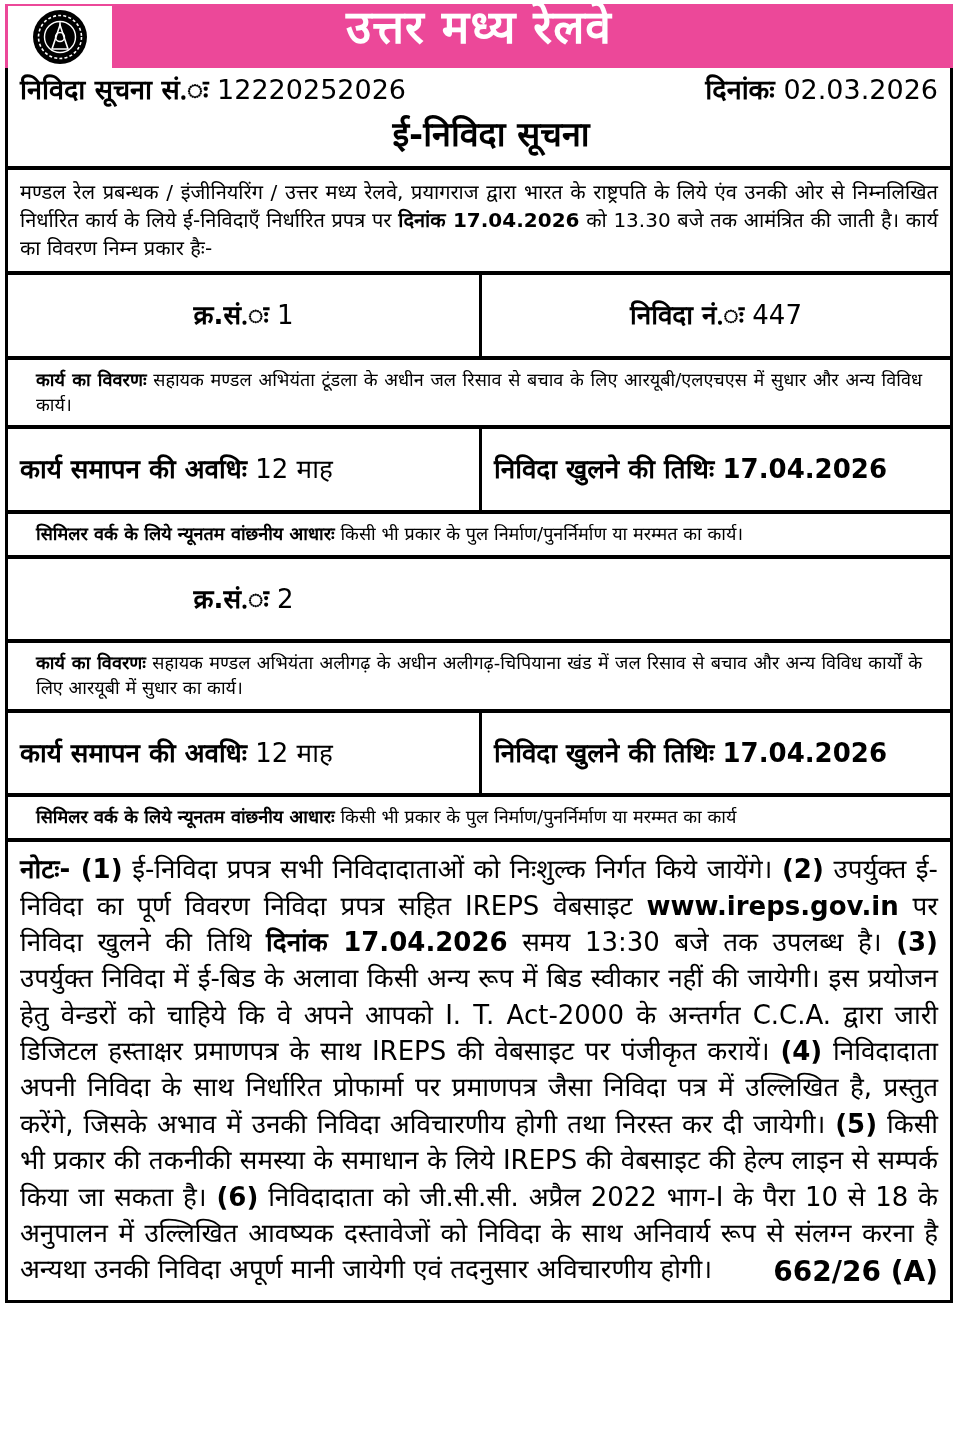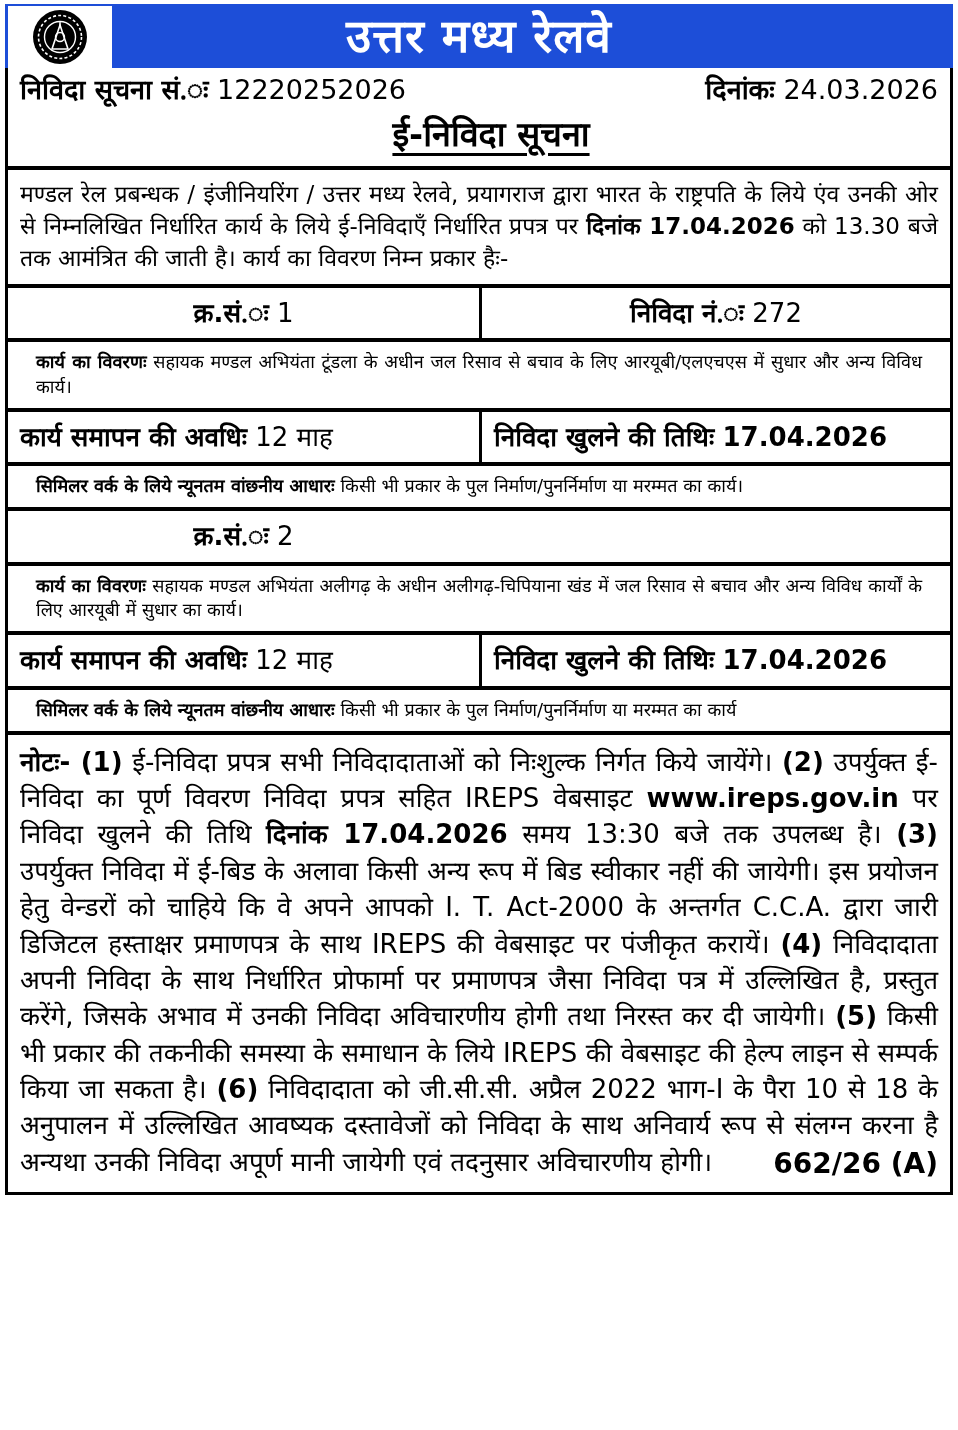--- a/index.html
+++ b/index.html
@@ -2,36 +2,36 @@
 <html><head>
 <meta charset="utf-8">
 <style>
   html,body{margin:0;padding:0;background:#e8e8e8;}
   .page{
     width:958px;min-height:1430px;margin:0 auto;background:#fff;
     box-sizing:border-box;padding:4px 5px 2px;
     font-family:"DejaVu Sans","Liberation Sans",sans-serif;color:#000;
   }
   
-  .topbar{position:relative;background:#1d4ed8;height:64px;
-    display:flex;align-items:center;justify-content:center;}
+  .topbar{position:relative;background:#ec4899;height:64px;
+    display:flex;align-items:flex-start;justify-content:center;}
   .logo-box{position:absolute;left:3px;top:2px;width:104px;height:62px;
     background:#fff;display:flex;align-items:center;justify-content:center;}
   .railway-name{color:#fff;font-size:46px;font-weight:bold;letter-spacing:1px;line-height:1;}
   
   .doc{border:3px solid #000;border-top:none;}
   .meta{padding:6px 12px 0;}
   .meta-line{display:flex;justify-content:space-between;font-size:27px;line-height:1.2;}
   .b{font-weight:bold;}
   .doc-title{text-align:center;font-size:34px;font-weight:bold;padding:4px 0 10px;}
-  .doc-title .u{text-decoration:underline;text-decoration-thickness:3px;text-underline-offset:7px;margin-left:24px;}
-  .intro{border-top:4px solid #000;padding:9px 12px;font-size:23px;line-height:1.38;text-align:justify;}
+  .doc-title .u{text-decoration-thickness:3px;text-underline-offset:7px;margin-left:24px;}
+  .intro{border-top:4px solid #000;padding:9px 12px;font-size:20px;line-height:1.38;text-align:justify;}
   
   .trow{display:flex;border-top:4px solid #000;}
-  .tcell{width:50%;box-sizing:border-box;padding:9px 12px;font-size:26px;
+  .tcell{width:50%;box-sizing:border-box;padding:24px 12px;font-size:26px;
     text-align:center;line-height:1.25;}
   .tcell+.tcell{border-left:3px solid #000;}
   .tcell.al{text-align:left;}
   .tfull{border-top:4px solid #000;padding:8px 28px;font-size:18px;line-height:1.38;text-align:justify;}
   .note{border-top:4px solid #000;padding:9px 12px 12px;font-size:26px;line-height:1.4;
     text-align:justify;position:relative;}
   .ref-num{position:absolute;right:12px;bottom:9px;font-size:28px;font-weight:bold;
     background:#fff;padding-left:10px;}
   svg{display:block;}
 </style>
@@ -57,36 +57,36 @@
   <div class="doc">
 
     <div class="meta">
       <div class="meta-line">
         <div>
           <span class="b">निविदा सूचना सं.ः</span>
           <span>12220252026</span>
         </div>
         <div>
           <span class="b">दिनांकः</span>
-          <span>24.03.2026</span>
+          <span>02.03.2026</span>
         </div>
       </div>
       <div class="doc-title">
         <span class="u">ई-निविदा सूचना</span>
       </div>
     </div>
 
     <div class="intro"><span>मण्डल रेल प्रबन्धक / इंजीनियरिंग / उत्तर मध्य रेलवे, प्रयागराज द्वारा भारत के राष्ट्रपति के लिये एंव उनकी ओर से निम्नलिखित निर्धारित कार्य के लिये ई-निविदाएँ निर्धारित प्रपत्र पर </span><span class="b">दिनांक 17.04.2026</span><span> को 13.30 बजे तक आमंत्रित की जाती है। कार्य का विवरण निम्न प्रकार हैः-</span></div>
 
     <div class="trow">
       <div class="tcell">
         <span class="b">क्र.सं.ः</span> <span>1</span>
       </div>
       <div class="tcell">
-        <span class="b">निविदा नं.ः</span> <span>272</span>
+        <span class="b">निविदा नं.ः</span> <span>447</span>
       </div>
     </div>
     <div class="tfull">
       <span class="b">कार्य का विवरणः</span> <span>सहायक मण्डल अभियंता टूंडला के अधीन जल रिसाव से बचाव के लिए आरयूबी/एलएचएस में सुधार और अन्य विविध कार्य।</span>
     </div>
     <div class="trow">
       <div class="tcell al">
         <span class="b">कार्य समापन की अवधिः</span> <span>12 माह</span>
       </div>
       <div class="tcell al">

